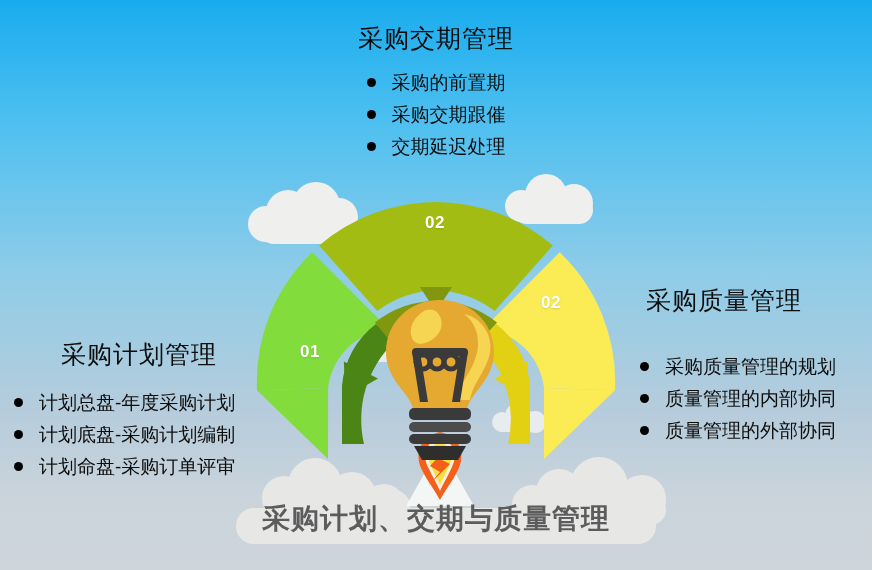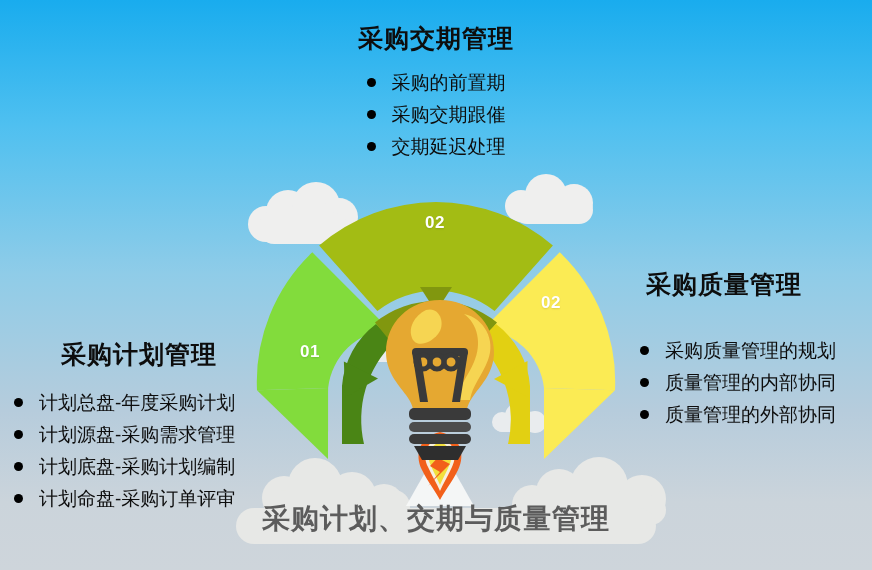--- a/index.html
+++ b/index.html
@@ -37,21 +37,21 @@
   #num01{left:64px;top:166px;text-align:center;}
   #num02{left:189px;top:37px;}
   #num03{left:305px;top:117px;}
 
   
   #bulb{position:absolute;left:378px;top:296px;width:124px;height:210px;}
 
   
   .block{position:absolute;}
   .blk-title{
-    font-weight:bold;
+    font-weight:normal;
     color:#0d0d0d;
     font-size:25px;
     letter-spacing:1px;
     white-space:nowrap;
   }
   .blk-list{margin:0;padding:0;list-style:none;}
   .blk-list li{
     display:flex;
     align-items:center;
     font-size:19px;
@@ -67,21 +67,21 @@
     flex:0 0 auto;
   }
 
   #block-top{left:0;top:22px;width:872px;text-align:center;}
   #block-top .blk-title{display:block;margin-bottom:18px;}
   #block-top .blk-list{display:inline-block;text-align:right;}
 
   #block-left{left:14px;top:338px;}
   #block-left .blk-title{display:block;text-align:center;width:250px;margin:0 0 22px 0;}
 
-  #block-right{left:640px;top:268px;}
+  #block-right{left:640px;top:284px;}
   #block-right .blk-title{display:block;margin:0 0 40px 6px;}
 
   #footer-title{
     position:absolute;left:0;top:500px;width:872px;
     text-align:center;
     font-size:28px;font-weight:bold;
     color:#5C5C5C;
     letter-spacing:1px;
   }
 </style>
@@ -255,24 +255,20 @@
 
   <div class="block" id="block-left">
     <span class="blk-title">采购计划管理</span>
     <ul class="blk-list">
       <li>
           <span class="bullet"></span>
           <span>计划总盘-年度采购计划</span>
         </li>
       <li>
           <span class="bullet"></span>
-          <span>计划源盘-采购需求管理</span>
-        </li>
-      <li>
-          <span class="bullet"></span>
           <span>计划底盘-采购计划编制</span>
         </li>
       <li>
           <span class="bullet"></span>
           <span>计划命盘-采购订单评审</span>
         </li>
     </ul>
   </div>
 
   <div class="block" id="block-right">

